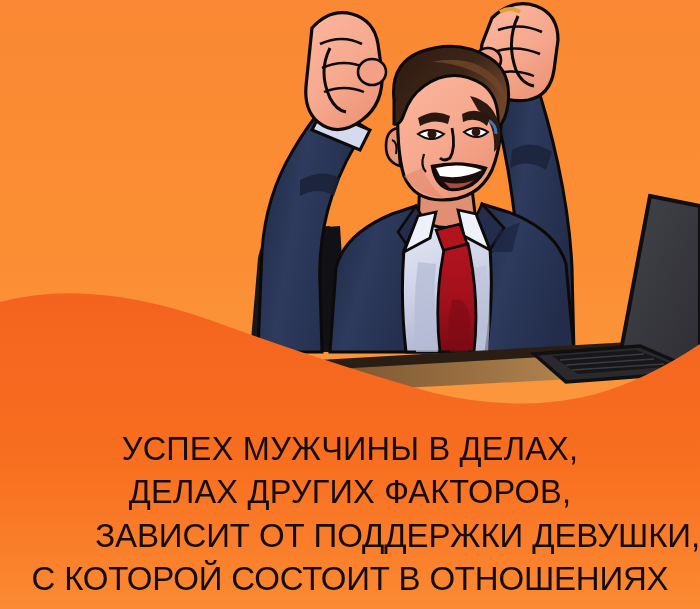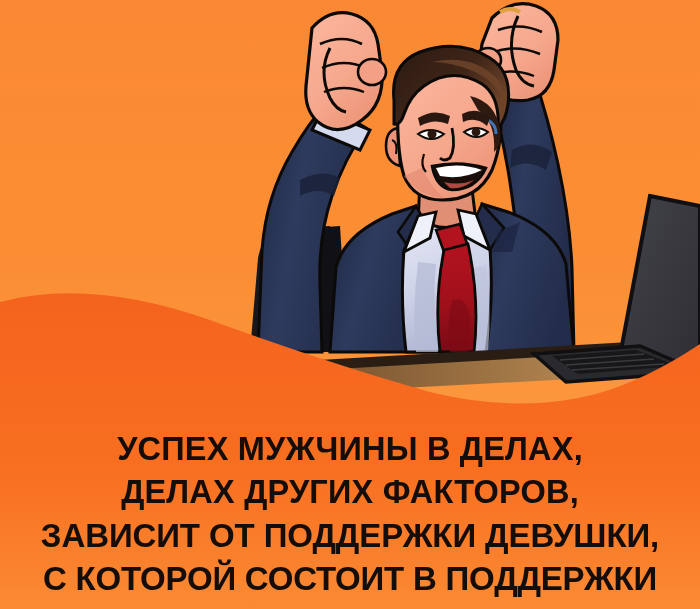--- a/index.html
+++ b/index.html
@@ -38,28 +38,28 @@
     width: 700px;
     text-align: center;
     line-height: 43px;
     z-index: 40;
     pointer-events: none;
   }
   #caption .cap-line {
     display: block;
     color: #140d09;
     font-family: "Liberation Sans", sans-serif;
-    font-weight: bold;
+    font-weight: normal;
     font-size: 32.5px;
     letter-spacing: 0.2px;
     white-space: nowrap;
   }
   #caption .cap-line.l1 { font-size: 32.5px; }
   #caption .cap-line.l2 { font-size: 32.5px; }
-  #caption .cap-line.l3 { font-size: 33px; letter-spacing: -0.1px; }
+  #caption .cap-line.l3 { font-size: 33px; letter-spacing: -0.1px; text-align: right; }
   #caption .cap-line.l4 { font-size: 33px; letter-spacing: -0.2px; }
 
   svg.scene { display: block; }
 </style>
 </head>
 <body>
 
 <div id="poster">
 
   <div class="layer" id="bg-gradient"></div>
@@ -240,16 +240,16 @@
 
     <path d="M0 609 L0 302 Q90 278 210 320 Q330 364 430 392
              Q520 414 596 394 Q646 380 700 344 L700 609 Z" fill="url(#waveGrad)"></path>
 
   </svg>
 
   <div id="caption">
     <span class="cap-line l1">УСПЕХ МУЖЧИНЫ В ДЕЛАХ,</span>
     <span class="cap-line l2">ДЕЛАХ ДРУГИХ ФАКТОРОВ,</span>
     <span class="cap-line l3">ЗАВИСИТ ОТ ПОДДЕРЖКИ ДЕВУШКИ,</span>
-    <span class="cap-line l4">С КОТОРОЙ СОСТОИТ В ПОДДЕРЖКИ</span>
+    <span class="cap-line l4">С КОТОРОЙ СОСТОИТ В ОТНОШЕНИЯХ</span>
   </div>
 
 </div>
 
 </body></html>

